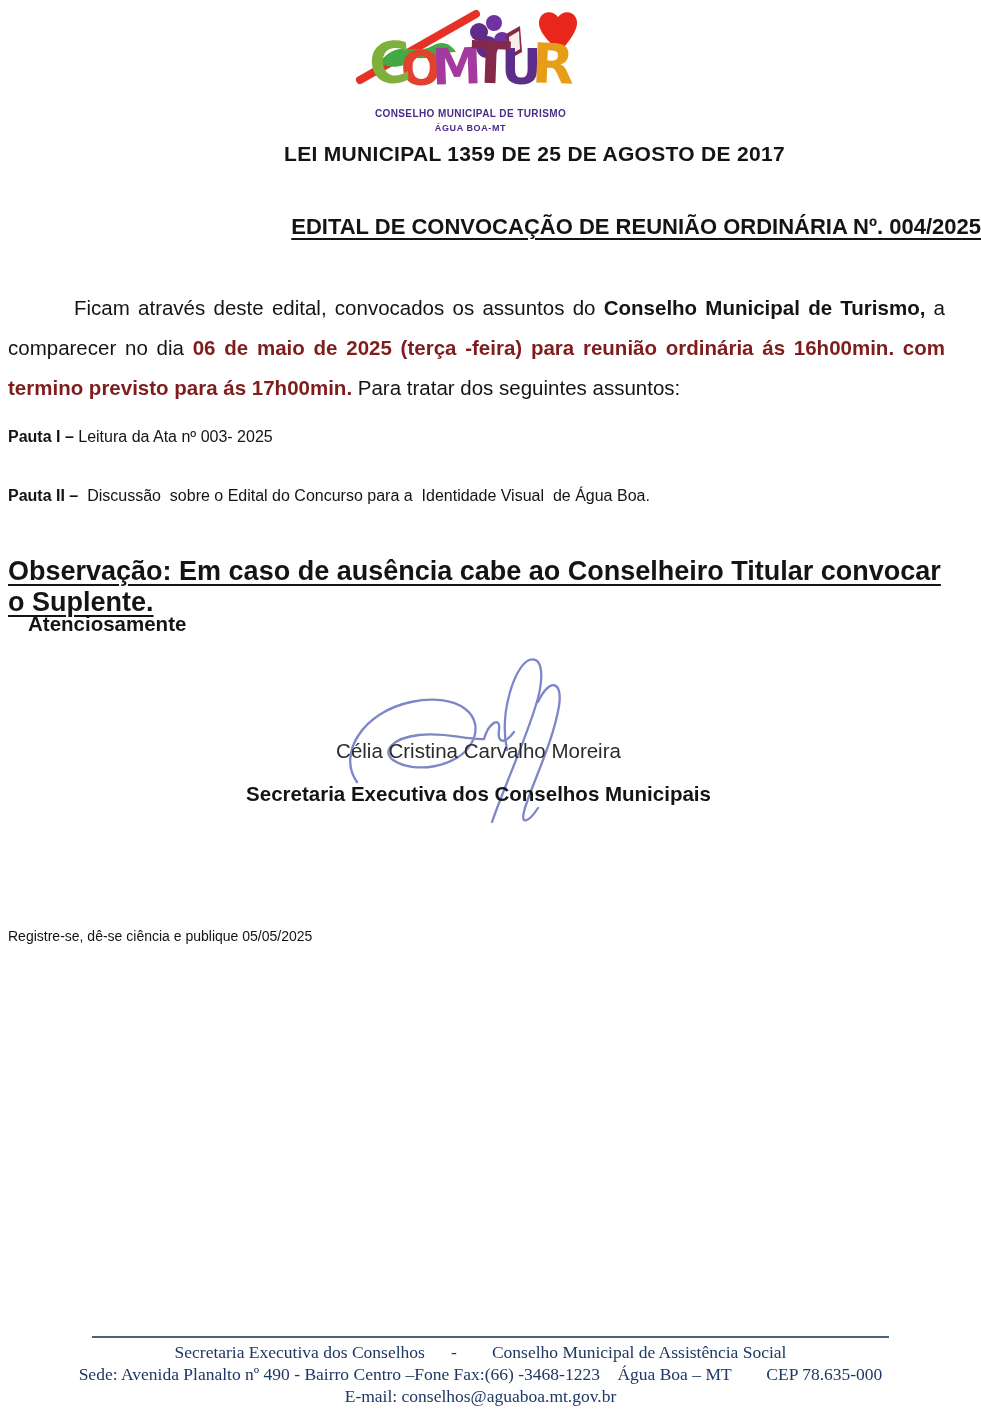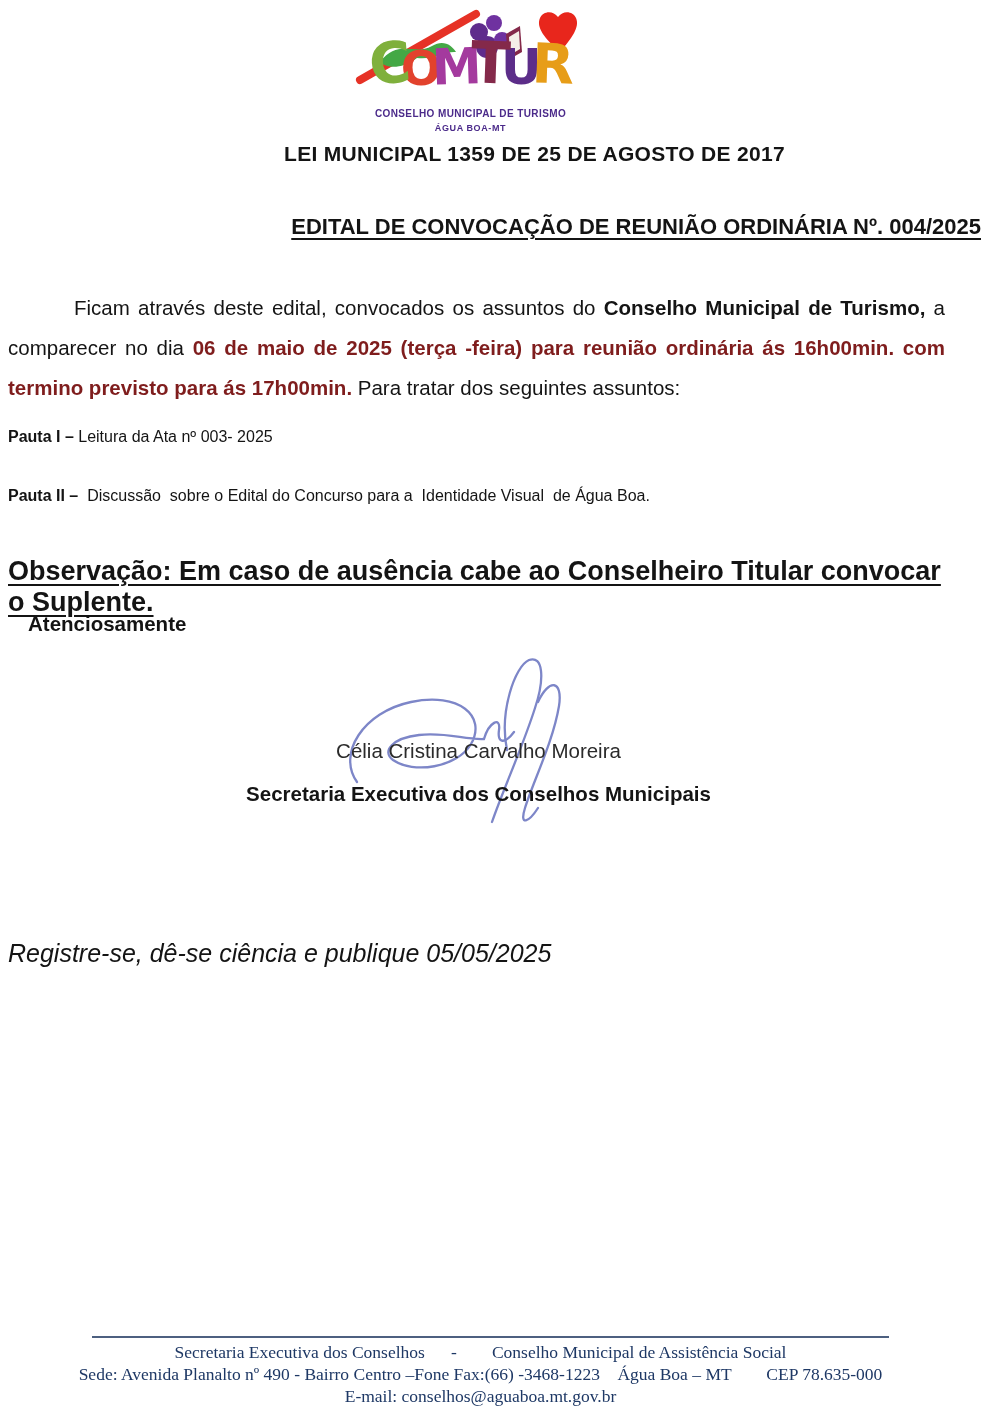--- a/index.html
+++ b/index.html
@@ -43,21 +43,21 @@
   .pauta2 { top: 471px; }
   .obs { position: absolute; top: 529px; left: 8px; right: 36px; font-size: 27px; font-weight: bold; }
   .obs span { text-decoration: underline; text-underline-offset: 4px; text-decoration-thickness: 2px; }
   .atenc { position: absolute; top: 591px; left: 8px; font-size: 20.5px; font-weight: bold; margin-left: 20px; }
 
   
   .sig-svg { position: absolute; top: 650px; left: 335px; }
   .sig-name { position: absolute; top: 739px; left: 0; width: 100%; text-align: center; transform: translateX(-12px); font-size: 20.5px; color: #2b2b2b; }
   .sig-role { position: absolute; top: 782px; left: 0; width: 100%; text-align: center; transform: translateX(-12px); font-size: 20.5px; font-weight: bold; }
 
-  .register { position: absolute; top: 914px; left: 8px; font-size: 25px; font-style: italic; }
+  .register { position: absolute; top: 914px; left: 8px; font-size: 14px; }
 
   
   .footer-rule { position: absolute; top: 1336px; left: 92px; width: 797px; border-top: 2.5px solid #4d6080; }
   .footer-line { position: absolute; left: 0; width: 100%; text-align: center; font-family: "Liberation Serif", serif; color: #1e3865; font-size: 17.5px; transform: translateX(-10px); }
   .f1 { top: 1342px; }
   .f2 { top: 1364px; }
   .f3 { top: 1386px; }
   .email-link { color: #1e3865; }
 </style>
 </head>

